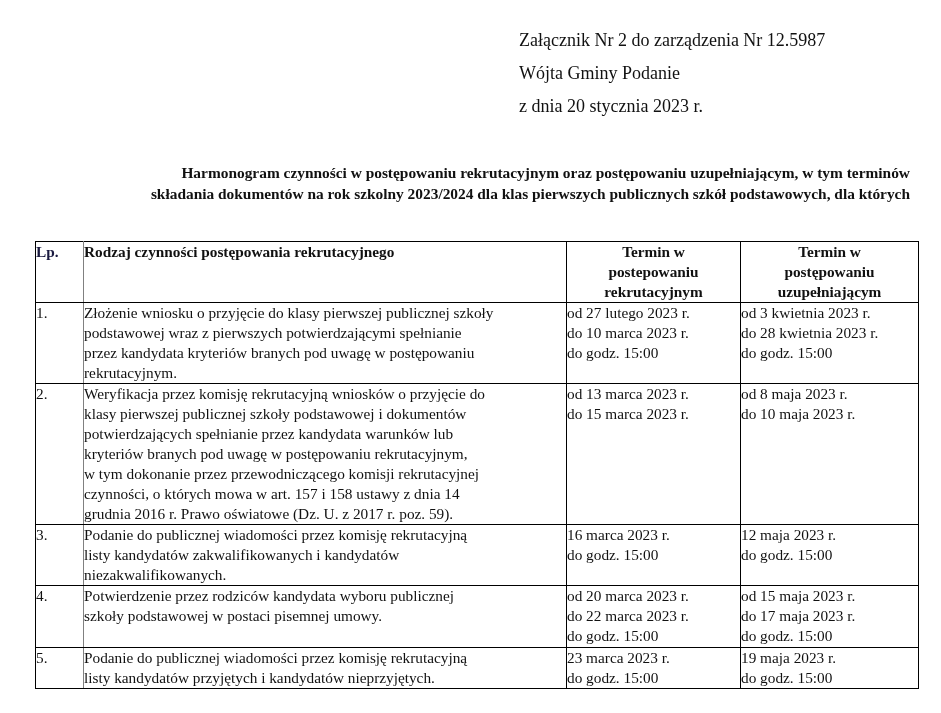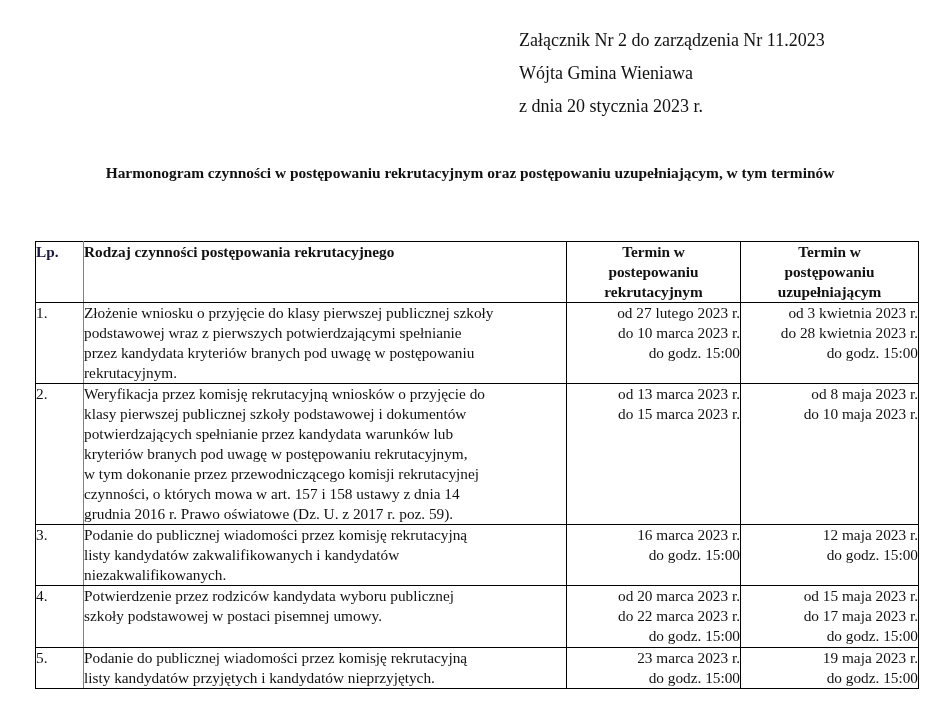--- a/index.html
+++ b/index.html
@@ -8,57 +8,58 @@
     font-family: "Liberation Serif", "DejaVu Serif", serif;
     color: #111111;
   }
   .annex {
     position: absolute; left: 519px; top: 24px;
     font-size: 18px; line-height: 33px;
   }
   .annex div { white-space: nowrap; }
   .title {
     position: absolute; left: 30px; top: 162px; width: 880px;
-    text-align: center; font-weight: bold; font-size: 15.4px; line-height: 21px;
+    text-align: right; font-weight: bold; font-size: 15.4px; line-height: 21px;
   }
   table.schedule {
     position: absolute; left: 35px; top: 241px;
     width: 883px; border-collapse: collapse; table-layout: fixed;
     font-size: 15.3px; line-height: 20px;
   }
   table.schedule td, table.schedule th {
     border: 1.3px solid #000; vertical-align: top; padding: 0;
   }
   table.schedule td.lp, table.schedule th.lp { border-right: 1.5px solid #808080; }
   th { font-weight: bold; }
   th.lp { text-align: left; padding-left: 14px; padding-top: 2px; color: #1a1a40; }
   th.act { text-align: left; padding-top: 2px; }
   th.term { text-align: center; padding-top: 2px; }
   td.lp { padding-left: 14px; padding-top: 1px; }
   td.act { padding-left: 11px; padding-right: 4px; padding-top: 1px; margin-left: 48px; }
-  td.term { text-align: right; padding-top: 1px; }
+  td.term { text-align: left; padding-top: 1px; }
   .line { display: block; white-space: nowrap; }
   tr.h { height: 60px; }
   tr.r1 { height: 80px; }
   tr.r2 { height: 140px; }
   tr.r3 { height: 60px; }
   tr.r4 { height: 62px; }
   tr.r5 { height: 41px; }
 </style>
 </head>
 <body>
 
 <div class="annex">
-  <div>Załącznik Nr 2 do zarządzenia Nr 11.2023</div>
-  <div>Wójta Gmina Wieniawa</div>
+  <div>Załącznik Nr 2 do zarządzenia Nr 12.5987</div>
+  <div>Wójta Gminy Podanie</div>
   <div>z dnia 20 stycznia 2023 r.</div>
 </div>
 
 <div class="title">
   <div>Harmonogram czynności w postępowaniu rekrutacyjnym oraz postępowaniu uzupełniającym, w tym terminów</div>
+  <div>składania dokumentów na rok szkolny 2023/2024 dla klas pierwszych publicznych szkół podstawowych, dla których</div>
 </div>
 
 <table class="schedule">
   <colgroup>
     <col style="width:48px">
     <col style="width:483px">
     <col style="width:174px">
     <col style="width:178px">
   </colgroup>
   <tbody>

